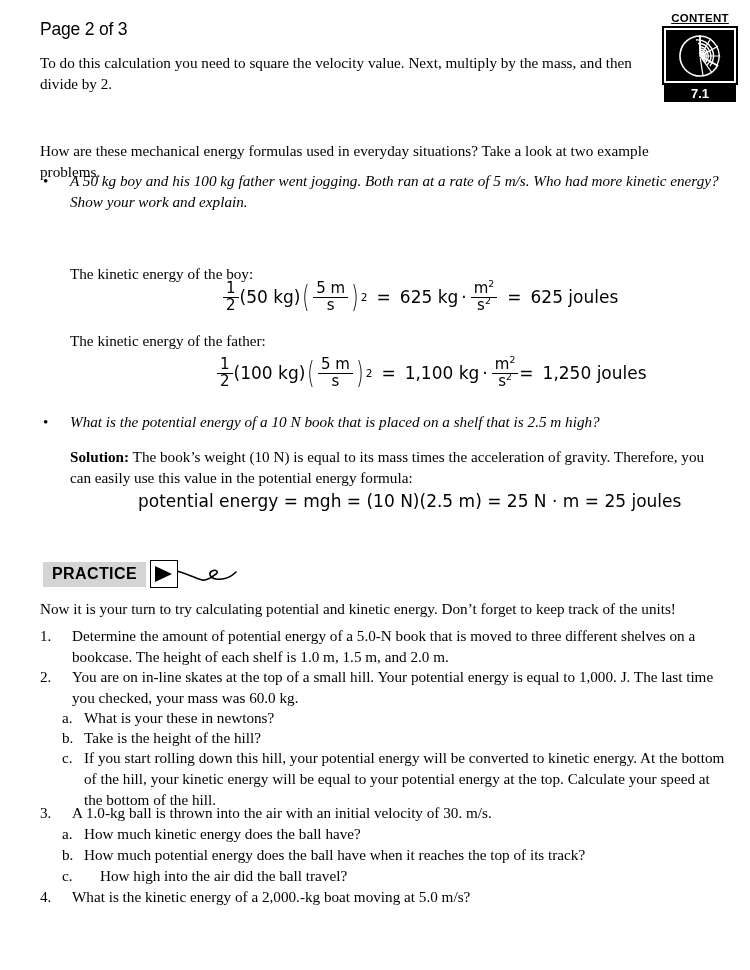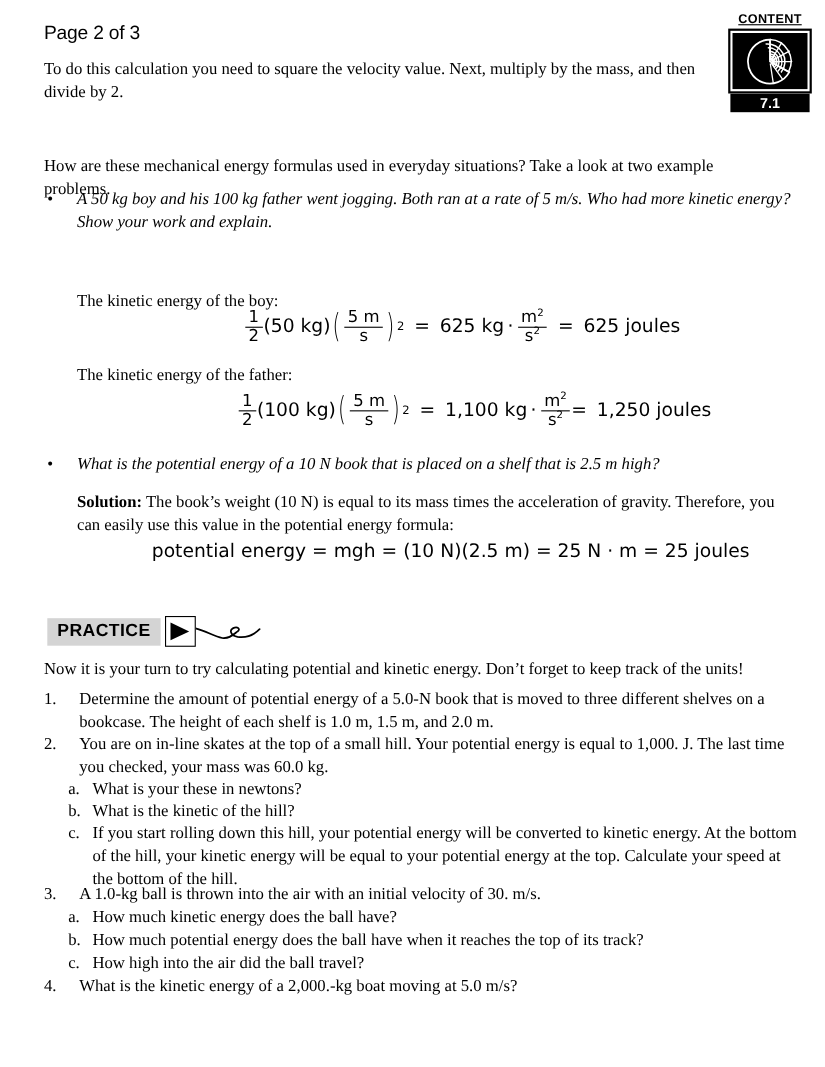--- a/index.html
+++ b/index.html
@@ -377,21 +377,21 @@
     <div class="numtxt" style="width:655px;">You are on in-line skates at the top of a small hill. Your potential energy is equal to 1,000. J. The last time you checked, your mass was 60.0 kg.</div>
   </div>
 
   <div class="sub-item" style="left:62px; top:707px; width:680px;">
     <div class="sublbl">a.</div>
     <div class="subtxt" style="width:640px;">What is your these in newtons?</div>
   </div>
 
   <div class="sub-item" style="left:62px; top:727px; width:680px;">
     <div class="sublbl">b.</div>
-    <div class="subtxt" style="width:640px;">What is the kinetic of the hill?</div>
+    <div class="subtxt" style="width:640px;">Take is the height of the hill?</div>
   </div>
 
   <div class="sub-item" style="left:62px; top:747px; width:690px;">
     <div class="sublbl">c.</div>
     <div class="subtxt" style="width:645px;">If you start rolling down this hill, your potential energy will be converted to kinetic energy. At the bottom of the hill, your kinetic energy will be equal to your potential energy at the top. Calculate your speed at the bottom of the hill.</div>
   </div>
 
   <div class="num-item" style="left:40px; top:802px; width:700px;">
     <div class="numlbl">3.</div>
     <div class="numtxt" style="width:660px;">A 1.0-kg ball is thrown into the air with an initial velocity of 30. m/s.</div>
@@ -402,21 +402,21 @@
     <div class="subtxt" style="width:640px;">How much kinetic energy does the ball have?</div>
   </div>
 
   <div class="sub-item" style="left:62px; top:844px; width:690px;">
     <div class="sublbl">b.</div>
     <div class="subtxt" style="width:645px;">How much potential energy does the ball have when it reaches the top of its track?</div>
   </div>
 
   <div class="sub-item" style="left:62px; top:865px; width:680px;">
     <div class="sublbl">c.</div>
-    <div class="subtxt" style="width:640px;">How high into the air did the ball travel?</div>
+    <div class="subtxt" style="width:640px;margin-left:16px;">How high into the air did the ball travel?</div>
   </div>
 
   <div class="num-item" style="left:40px; top:886px; width:700px;">
     <div class="numlbl">4.</div>
     <div class="numtxt" style="width:660px;">What is the kinetic energy of a 2,000.-kg boat moving at 5.0 m/s?</div>
   </div>
 
 </div>
 
 </body></html>

